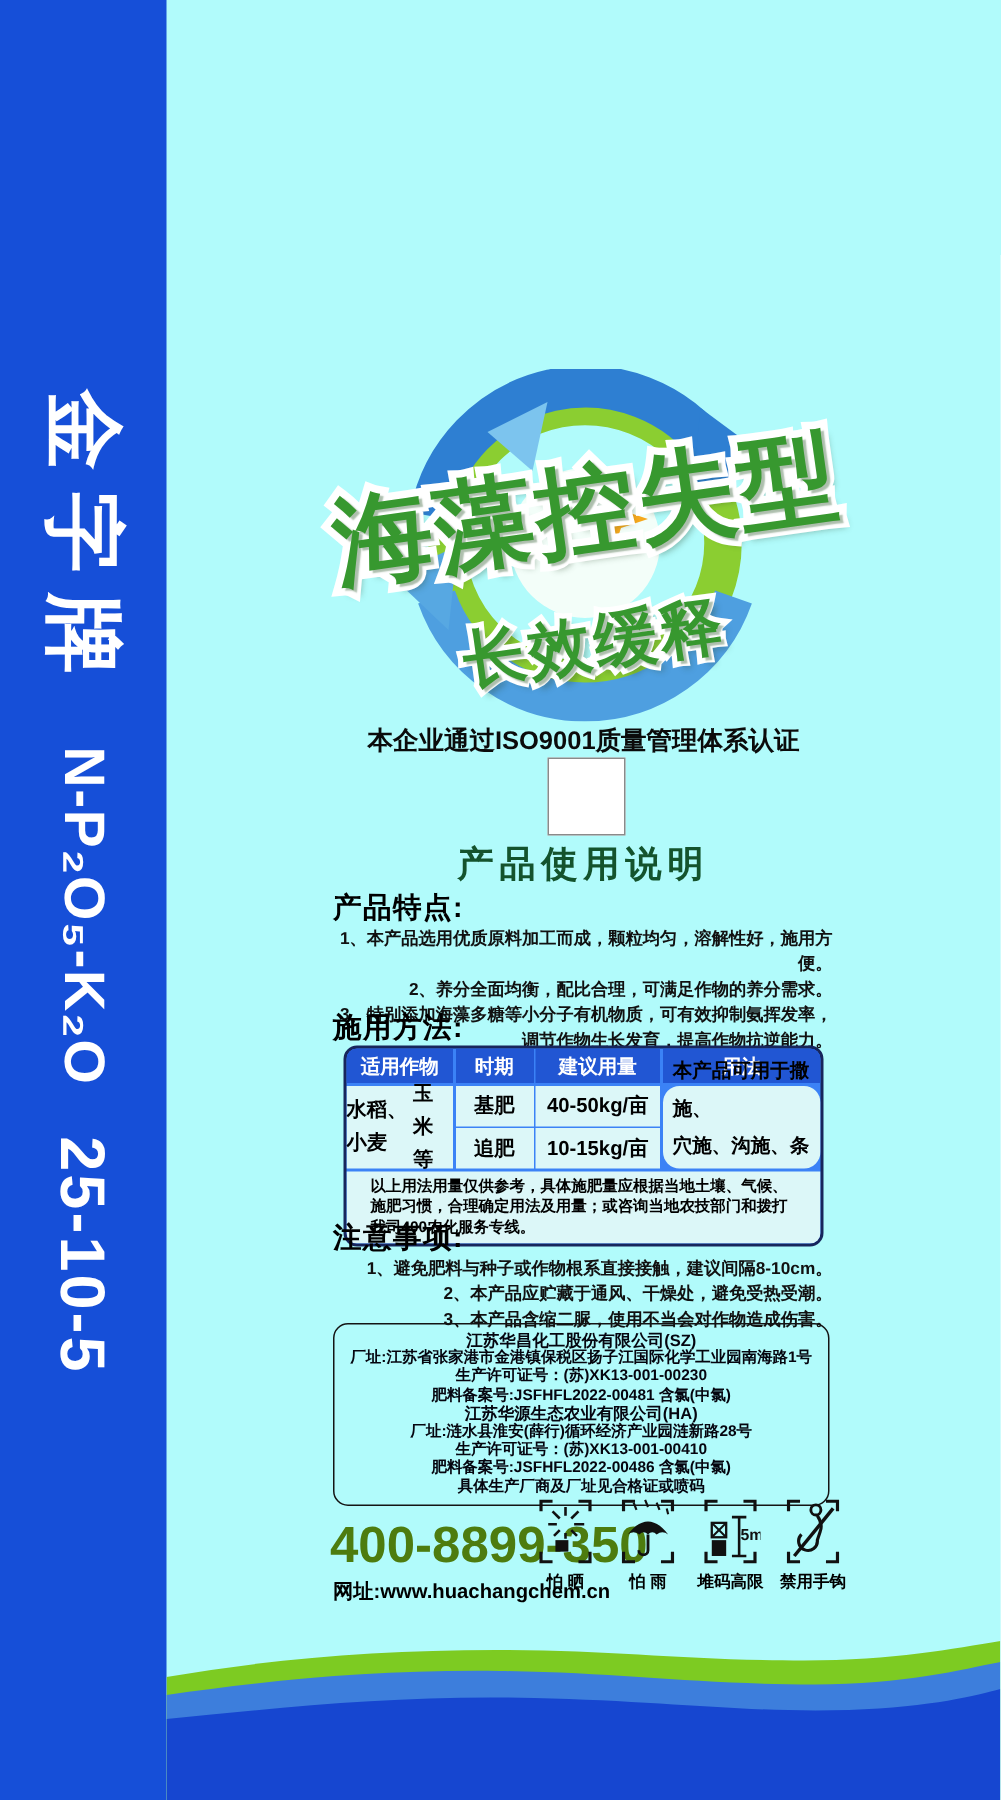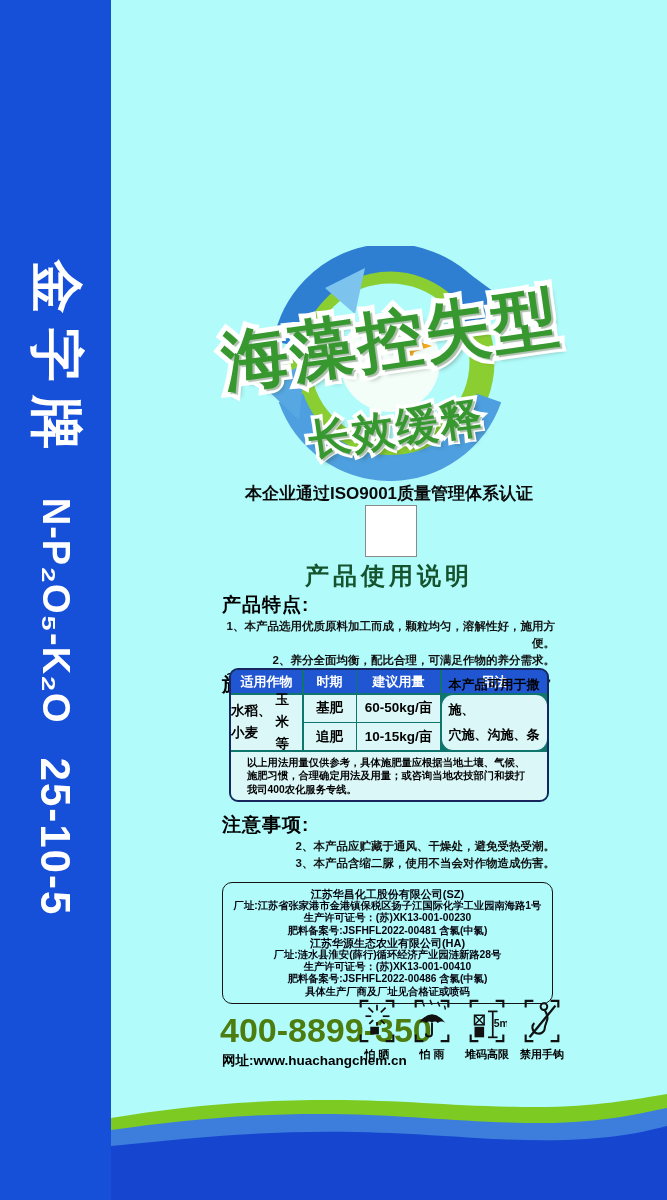--- a/index.html
+++ b/index.html
@@ -35,24 +35,24 @@
 
   
   .sec-h { position:absolute; left:222px; font-size:19px; font-weight:900; color:#000; letter-spacing:1px; }
   .sec-body { position:absolute; left:222px; width:333px; font-size:11.5px; font-weight:600;
     color:#111; line-height:17px;text-align:right; }
   .h-features { top:592px; } .b-features { top:618px; }
   .h-usage { top:672px; }
   .h-cautions { top:812px; } .b-cautions { top:838px; }
 
   
-  .utable { position:absolute; left:229px; top:668px; width:320px;
+  .utable { position:absolute; left:229px; top:697px; width:320px;
     display:grid; grid-template-columns:71px 52px 83px 1fr;
     grid-template-rows:23px 27px 27px auto;
-    background:#0f766e; gap:1.5px; border:2px solid #17265c; border-radius:9px; overflow:hidden; }
+    background:#3b82f6; gap:1.5px; border:2px solid #17265c; border-radius:9px; overflow:hidden; }
   .utable > div { background:#DCF7F8; display:flex; align-items:center; justify-content:center; color:#000; }
   .th { background:#2156D3 !important; color:#fff !important; font-size:13px; font-weight:800; }
   .crop-cell { grid-row:2/4; flex-direction:row; font-size:13.5px; font-weight:700; line-height:22px; }
   .period-cell { font-size:13.5px; font-weight:700; }
   .dose-cell { font-size:13.5px; font-weight:800; }
   .method-cell { grid-row:2/4; grid-column:4; flex-direction:column; align-items:flex-start;
     padding-left:7px; font-size:13px; font-weight:700; line-height:25px;border-radius:11px; }
   .note-cell { grid-column:1/5; font-size:10.3px; font-weight:600; line-height:13.5px;
     padding:4px 16px; justify-content:flex-start; text-align:left; }
 
@@ -127,33 +127,34 @@
     <div class="th">适用作物</div>
     <div class="th">时期</div>
     <div class="th">建议用量</div>
     <div class="th">用法</div>
 
     <div class="crop-cell">
       <span>水稻、小麦</span>
       <span>玉米等</span>
     </div>
     <div class="period-cell">基肥</div>
-    <div class="dose-cell">60-50kg/亩</div>
+    <div class="dose-cell">40-50kg/亩</div>
     <div class="method-cell">
       <span>本产品可用于撒施、</span>
       <span>穴施、沟施、条施</span>
     </div>
     <div class="period-cell">追肥</div>
     <div class="dose-cell">10-15kg/亩</div>
 
     <div class="note-cell">以上用法用量仅供参考，具体施肥量应根据当地土壤、气候、施肥习惯，合理确定用法及用量；或咨询当地农技部门和拨打我司400农化服务专线。</div>
   </div>
 
   <div class="sec-h h-cautions">注意事项:</div>
   <div class="sec-body b-cautions">
+    <div>1、避免肥料与种子或作物根系直接接触，建议间隔8-10cm。</div>
     <div>2、本产品应贮藏于通风、干燥处，避免受热受潮。</div>
     <div>3、本产品含缩二脲，使用不当会对作物造成伤害。</div>
   </div>
 
   <div class="mfg-box">
     <div class="mfg-line bold">江苏华昌化工股份有限公司(SZ)</div>
     <div class="mfg-line">厂址:江苏省张家港市金港镇保税区扬子江国际化学工业园南海路1号</div>
     <div class="mfg-line">生产许可证号：(苏)XK13-001-00230</div>
     <div class="mfg-line">肥料备案号:JSFHFL2022-00481  含氯(中氯)</div>
     <div class="mfg-line bold">江苏华源生态农业有限公司(HA)</div>

